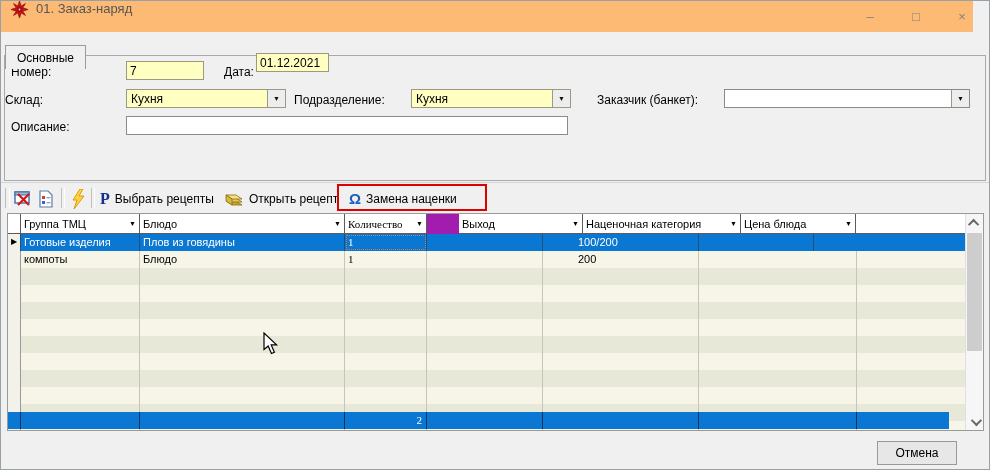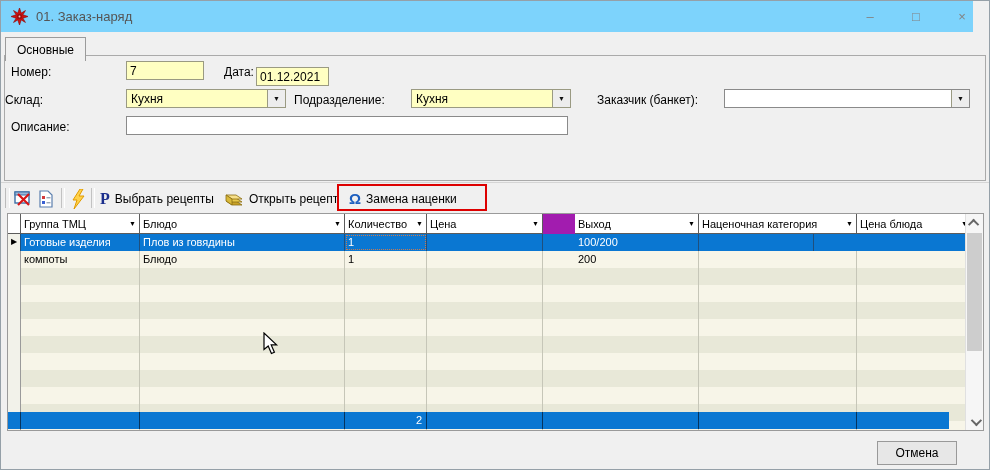--- a/index.html
+++ b/index.html
@@ -2,27 +2,27 @@
 <html><head>
 <meta charset="utf-8">
 <style>
   html,body{margin:0;padding:0;background:#d7d7d7;}
   .window{
     position:relative;width:990px;height:470px;background:#f0f0f0;
     border:1px solid #95a0a8;box-sizing:border-box;overflow:hidden;
     font-family:"Liberation Sans",sans-serif;font-size:12px;color:#000;
   }
   
-  .titlebar{position:absolute;top:0;left:0;right:16px;height:31px;background:#7dd3fc;display:flex;align-items:center;}
+  .titlebar{position:absolute;top:0;left:0;right:16px;height:31px;background:#fdba74;display:flex;}
   .title-icon{margin-left:10px;width:17px;height:17px;flex:0 0 auto;}
   .title-text{margin-left:8px;color:#555;font-size:13px;}
   .win-controls{position:absolute;right:4px;top:0;height:31px;display:flex;}
   .win-btn{width:46px;height:31px;display:flex;align-items:center;justify-content:center;color:#838383;font-size:13px;}
   
-  .tab{position:absolute;top:36px;left:4px;height:23px;padding:0 11px;background:#f0f0f0;
+  .tab{position:absolute;top:44px;left:4px;height:23px;padding:0 11px;background:#f0f0f0;
     border:1px solid #9b9b9b;border-bottom:none;display:flex;align-items:center;z-index:3;font-size:12px;}
   .tabpanel{position:absolute;top:54px;left:3px;right:3px;height:126px;background:#f0f0f0;border:1px solid #aaaaaa;box-sizing:border-box;z-index:1;}
   
   .flabel{position:absolute;font-size:12px;z-index:2;}
   .field{position:absolute;height:19px;border:1px solid #9a9a82;background:#ffffc2;
     font-family:"Liberation Sans",sans-serif;font-size:12px;padding:0 3px;box-sizing:border-box;z-index:2;outline:none;}
   .field.white{background:#fff;border-color:#8a8a8a;}
   .combo{position:absolute;height:19px;background:#ffffc2;border:1px solid #9a9a82;display:flex;align-items:center;box-sizing:border-box;z-index:2;}
   .combo.white{background:#fff;border-color:#8a8a8a;}
   .combo .txt{flex:1;padding:0 4px;font-size:12px;white-space:nowrap;overflow:hidden;}
@@ -39,21 +39,21 @@
   
   .gridwrap{position:absolute;top:212px;left:6px;right:5px;height:218px;background:#fff;border:1px solid #9a9a9a;box-sizing:border-box;overflow:hidden;}
   .gridinner{position:absolute;left:0;top:0;right:17px;bottom:0;overflow:hidden;}
   .ghead{display:flex;height:20px;background:#a21caf;}
   .hcell{display:flex;align-items:center;padding:0 3px;font-size:11px;box-sizing:border-box;
     border-right:1px solid #5c5c5c;border-bottom:1px solid #5c5c5c;background:#fff;white-space:nowrap;overflow:hidden;}
   .hcell .fltr{margin-left:auto;font-size:7px;color:#000;padding-left:3px;}
   .grow{display:flex;height:17px;}
   .cell{padding:0 3px;font-size:11px;line-height:16px;box-sizing:border-box;border-right:1px solid #c6c6b8;white-space:nowrap;overflow:hidden;}
   .cs{width:13px;flex:0 0 13px;} .c0{width:119px;flex:0 0 119px;} .c1{width:205px;flex:0 0 205px;}
-  .c2{width:82px;flex:0 0 82px;} .c3{width:116px;flex:0 0 116px;} .c4{width:124px;flex:0 0 124px;margin-left:32px;}
+  .c2{width:82px;flex:0 0 82px;font-family:Liberation Serif, serif;} .c3{width:116px;flex:0 0 116px;} .c4{width:124px;flex:0 0 124px;margin-left:32px;}
   .c5{width:158px;flex:0 0 158px;} .c6{width:115px;flex:0 0 115px;} .cf{flex:1 1 auto;border-right:none;}
   .selcell{background:#f2f2ea;border-right:1px solid #9a9a9a;font-size:8px;line-height:16px;text-align:center;padding:0;color:#000;}
   .sel{background:#0a77d2;color:#fff;}
   .sel .cell{border-right:1px solid #1f4f7d;}
   .sel .selcell{background:#f2f2ea;color:#000;}
   .lightE{background:#f7f5e8;} .dark{background:#e8e8d8;}
   .focus{outline:1px dotted #c87a50;outline-offset:-2px;}
   .gsummary{position:absolute;left:0;right:17px;bottom:1px;height:17px;background:#0a77d2;display:flex;}
   .gsummary .cell{border-right:1px solid #06345e;color:#fff;}
   .gsummary .c2{text-align:right;padding-right:4px;}
@@ -90,21 +90,21 @@
   </div>
 
   <div class="tab">
     <span>Основные</span>
   </div>
   <div class="tabpanel"></div>
 
   <span class="flabel" style="left:10px;top:64px;">Номер:</span>
   <input class="field" style="left: 125px; top: 60px; width: 78px;" value="7">
   <span class="flabel" style="left:223px;top:64px;">Дата:</span>
-  <input class="field" style="left: 255px; top: 66px; width: 73px;" value="01.12.2021">
+  <input class="field" style="left: 255px; top: 52px; width: 73px;" value="01.12.2021">
 
   <span class="flabel" style="left:4px;top:92px;">Склад:</span>
   <div class="combo" style="left:125px;top:88px;width:160px;">
     <span class="txt">Кухня</span>
     <span class="cbtn">▼</span>
   </div>
 
   <span class="flabel" style="left:293px;top:92px;">Подразделение:</span>
   <div class="combo" style="left:410px;top:88px;width:160px;">
     <span class="txt">Кухня</span>
@@ -176,24 +176,20 @@
         <div class="hcell c0">
             <span>Группа ТМЦ</span>
             <span class="fltr">▼</span>
           </div>
         <div class="hcell c1">
             <span>Блюдо</span>
             <span class="fltr">▼</span>
           </div>
         <div class="hcell c2">
             <span>Количество</span>
-            <span class="fltr">▼</span>
-          </div>
-        <div class="hcell c3">
-            <span>Цена</span>
             <span class="fltr">▼</span>
           </div>
         <div class="hcell c4">
             <span>Выход</span>
             <span class="fltr">▼</span>
           </div>
         <div class="hcell c5">
             <span>Наценочная категория</span>
             <span class="fltr">▼</span>
           </div>

